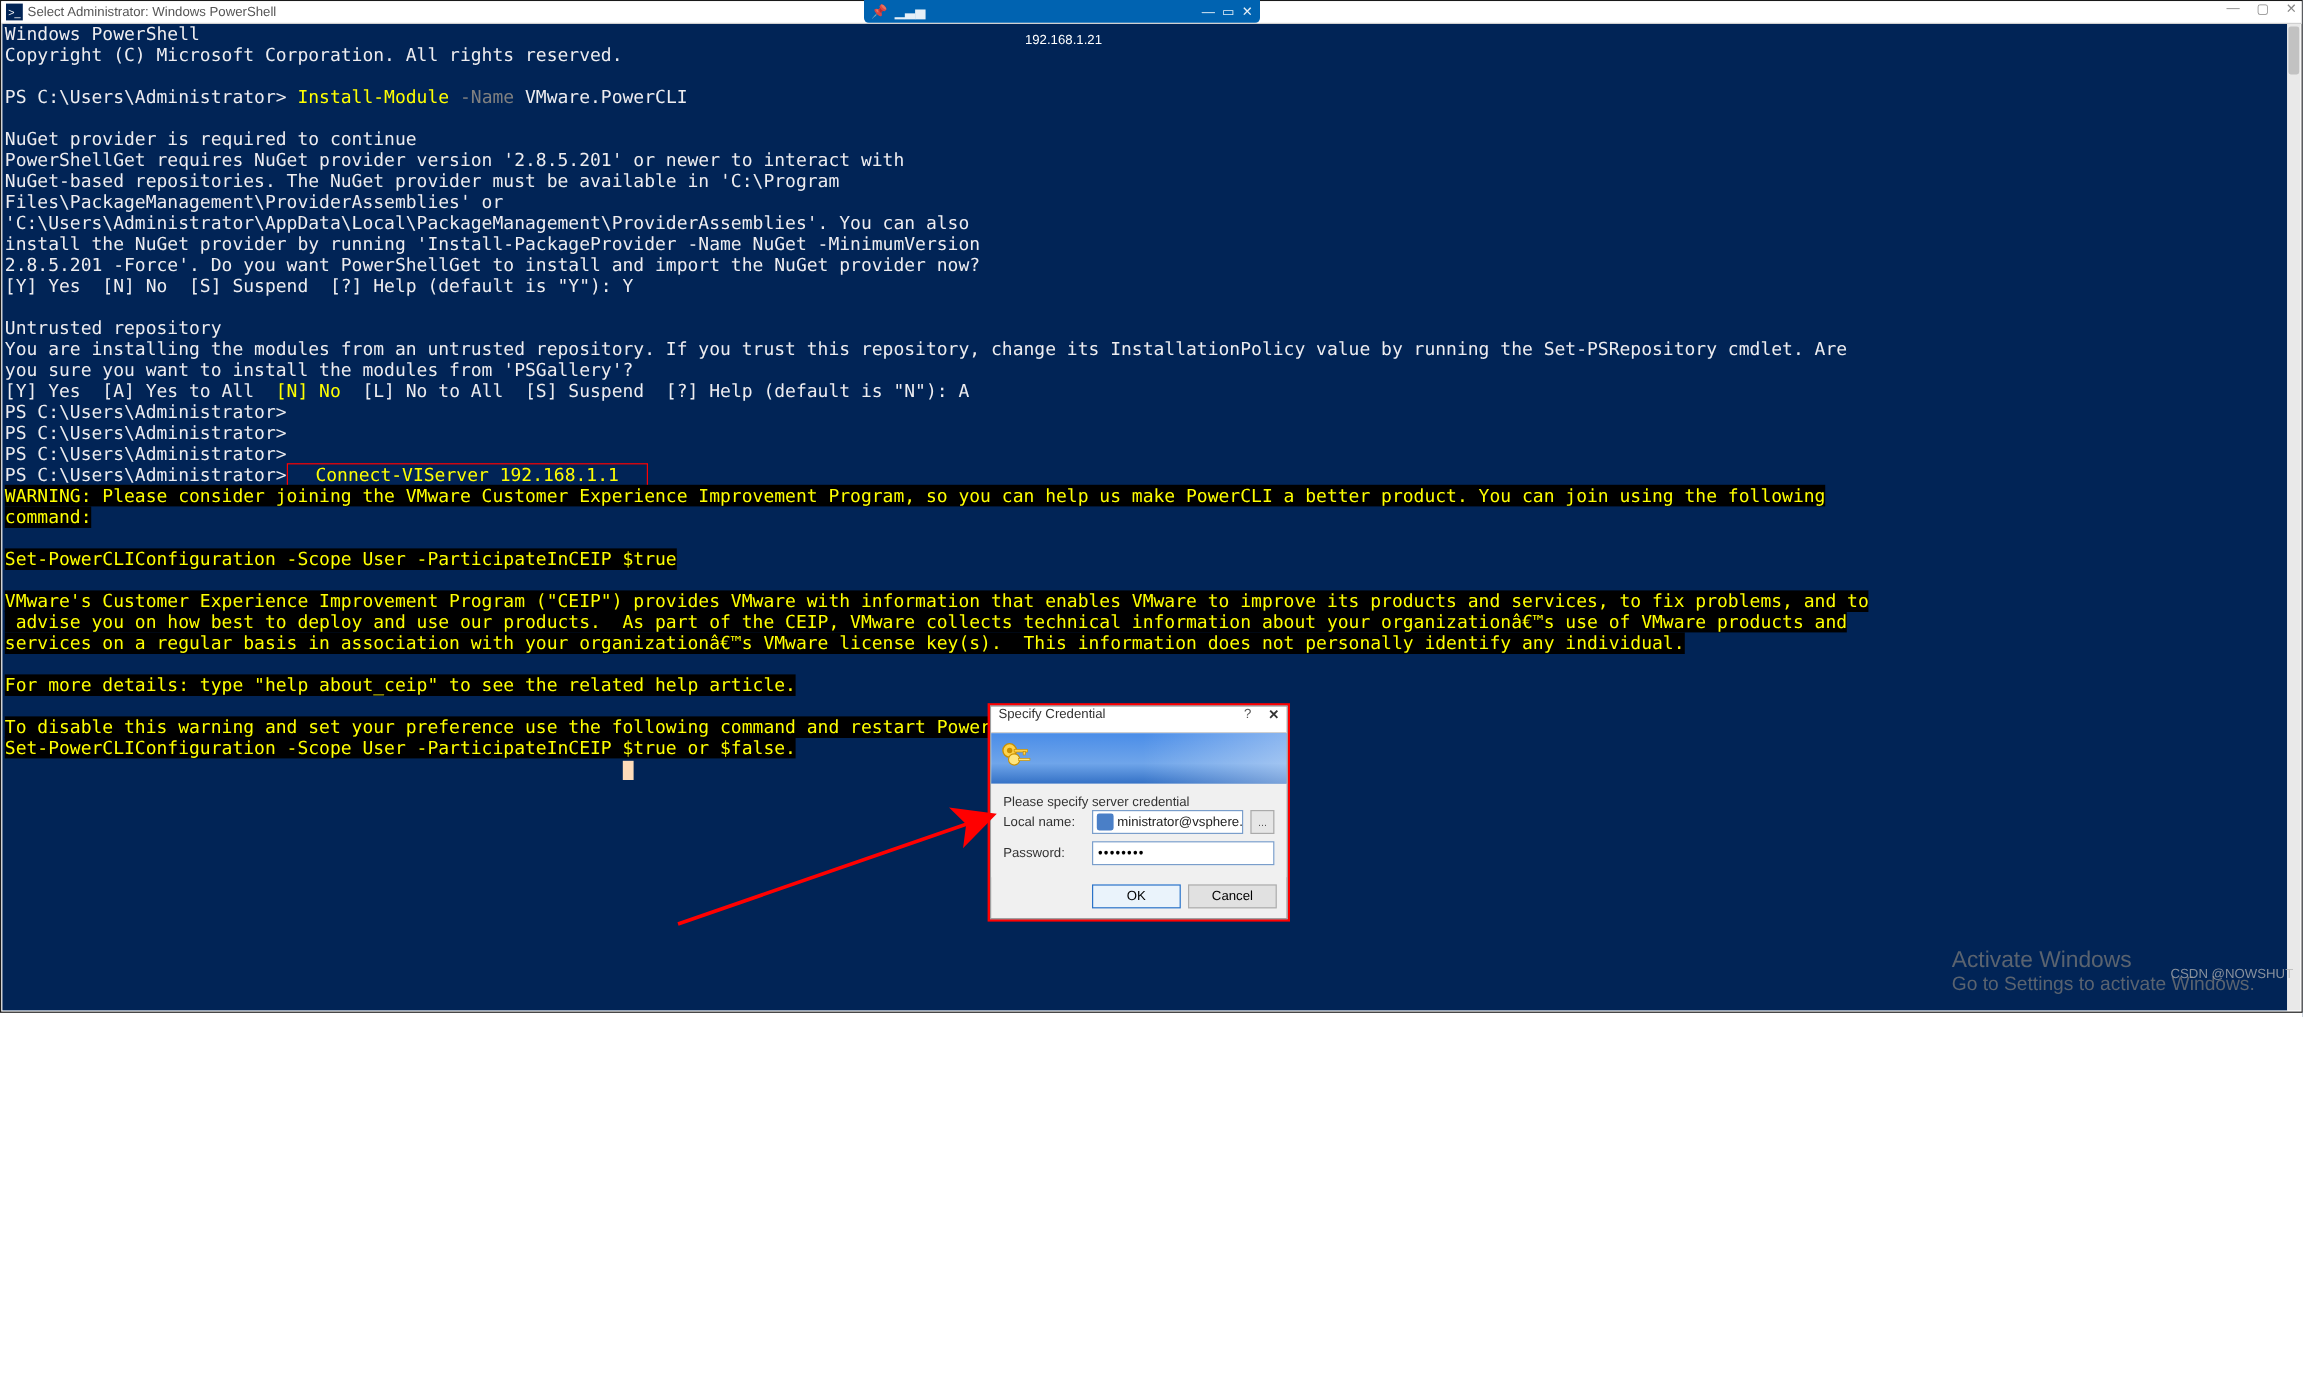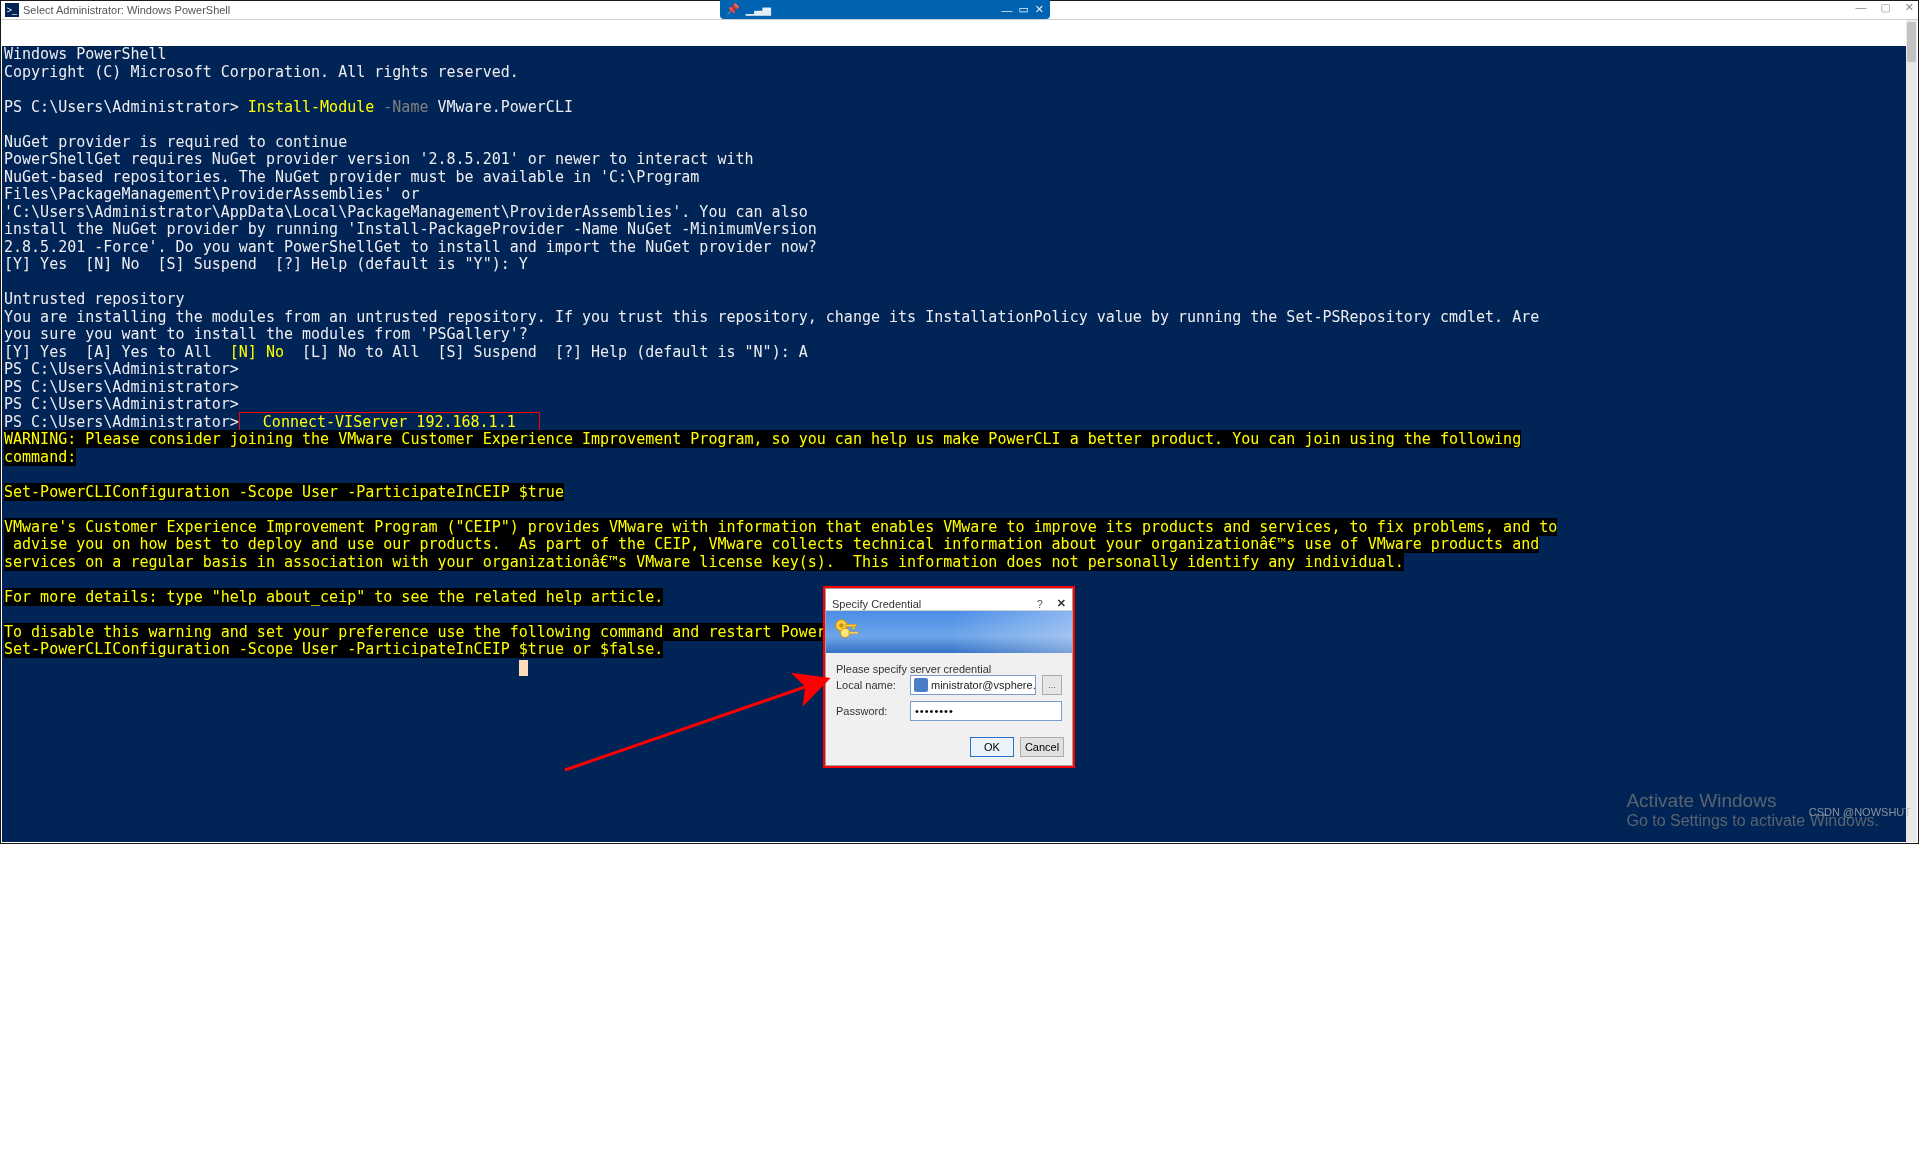--- a/index.html
+++ b/index.html
@@ -71,21 +71,20 @@
   position: absolute;
   left: 1px; top: 19px; right: 12px; bottom: 1px;
   background: #012456;
   color: #eeedf0;
   font-family: Consolas, "Lucida Console", monospace;
   font-size: 15px;
   line-height: 17.5px;
   white-space: pre;
   padding: 0 2px;
   overflow: hidden;
-  margin-top: 26px;
 }
 .scrollbar {
   position: absolute;
   top: 19px; right: 1px; bottom: 1px;
   width: 11px;
   background: #e9e9e9;
 }
 .scrollbar .thumb {
   position: absolute;
   left: 1px; right: 1px;
@@ -120,21 +119,21 @@
 }
 .cred-window {
   border: 1px solid #a0a0a0;
   background: #f0f0f0;
   font-size: 11px;
 }
 .cred-titlebar {
   height: 22px;
   background: #fff;
   display: flex;
-  align-items: flex-end;
+  align-items: flex-start;
   padding: 0 6px;
   border-bottom: 1px solid #d0d0d0;
 }
 .cred-titlebar .t { flex: 1; color: #333; }
 .cred-titlebar .q { margin-right: 14px; color: #555; }
 .cred-titlebar .x { color: #333; font-weight: bold; }
 .cred-banner {
   height: 42px;
   background: linear-gradient(#4a8de8, #6fa5ea 60%, #3572c6);
   position: relative;
@@ -203,21 +202,21 @@
   color: #000;
   line-height: 18px;
 }
 .cred-buttons {
   display: flex;
   justify-content: flex-end;
   gap: 6px;
   padding: 6px 8px 8px;
 }
 .cred-buttons button {
-  width: 44px; height: 20px;
+  width: 74px; height: 20px;
   font-size: 11px;
   background: #e1e1e1;
   border: 1px solid #adadad;
   cursor: default;
 }
 .cred-buttons button.ok {
   border: 1px solid #2a72c8;
   background: #eaf3fb;
 }
 

